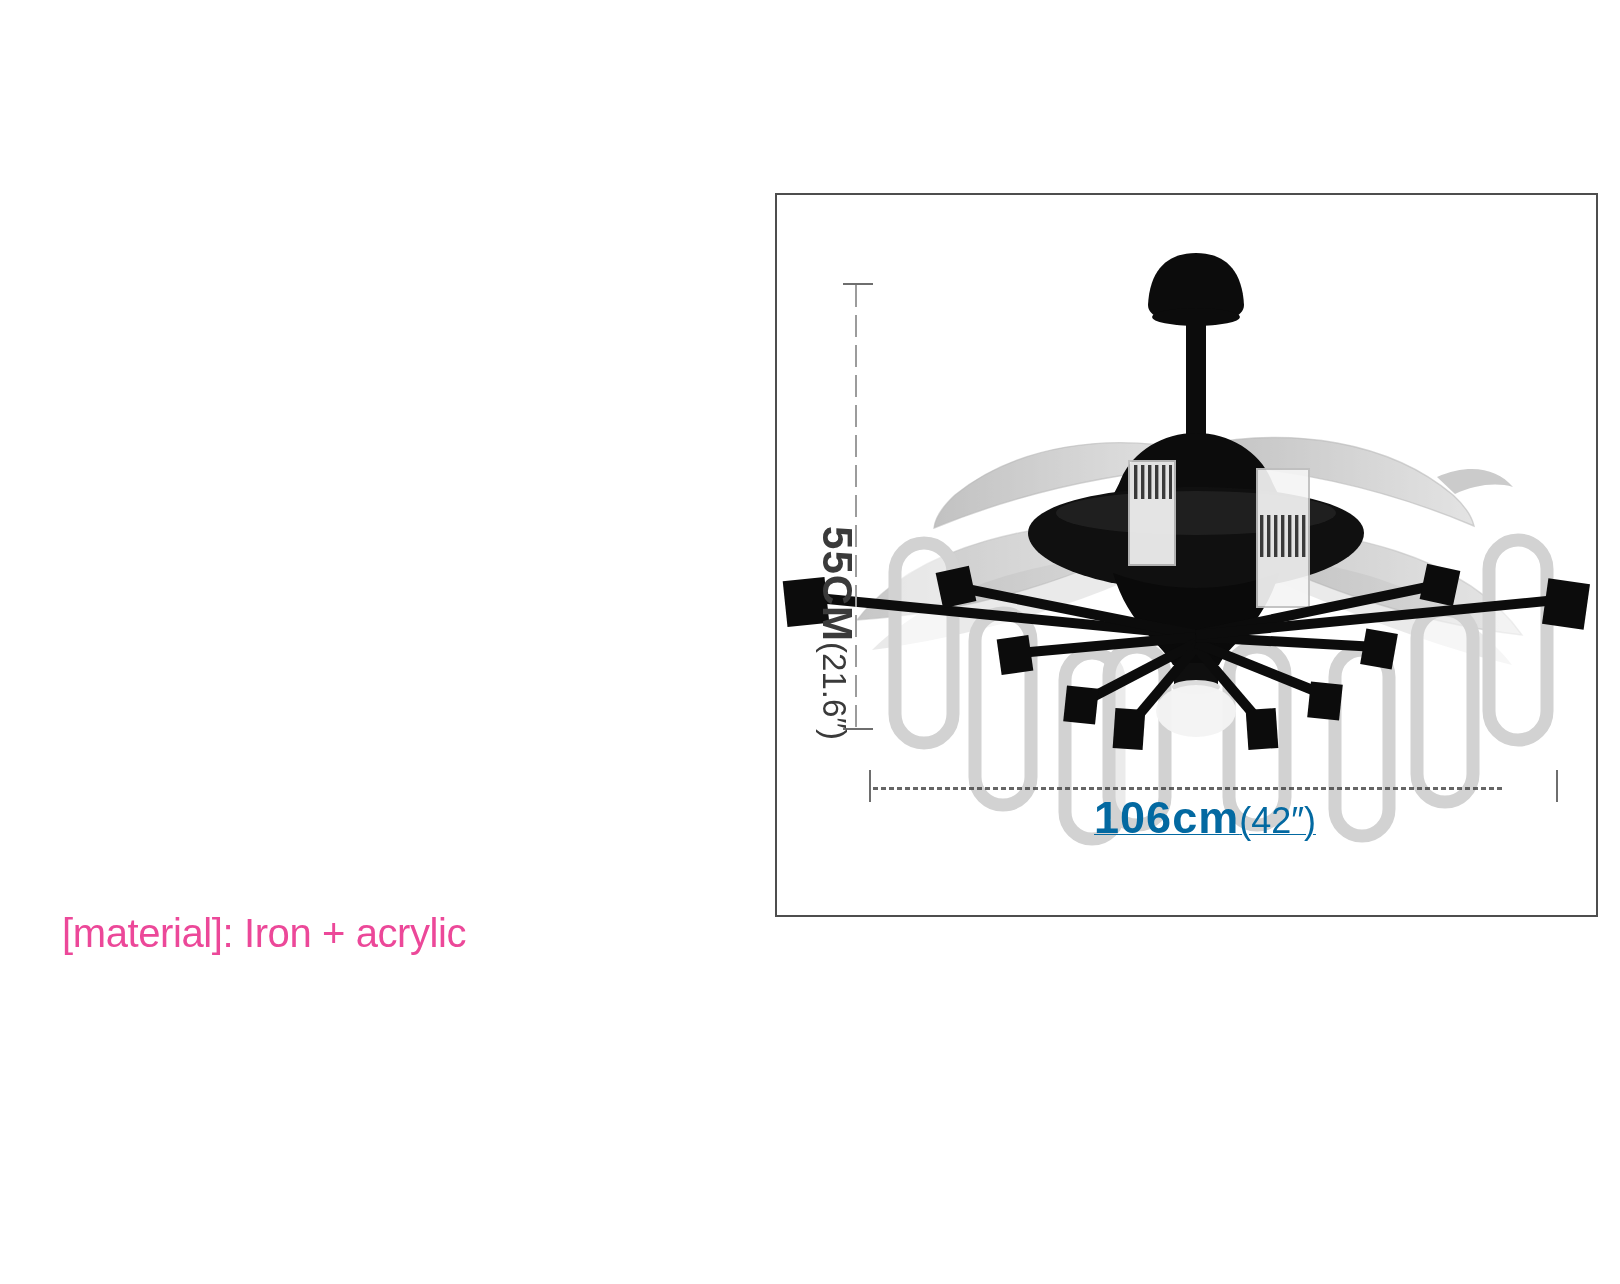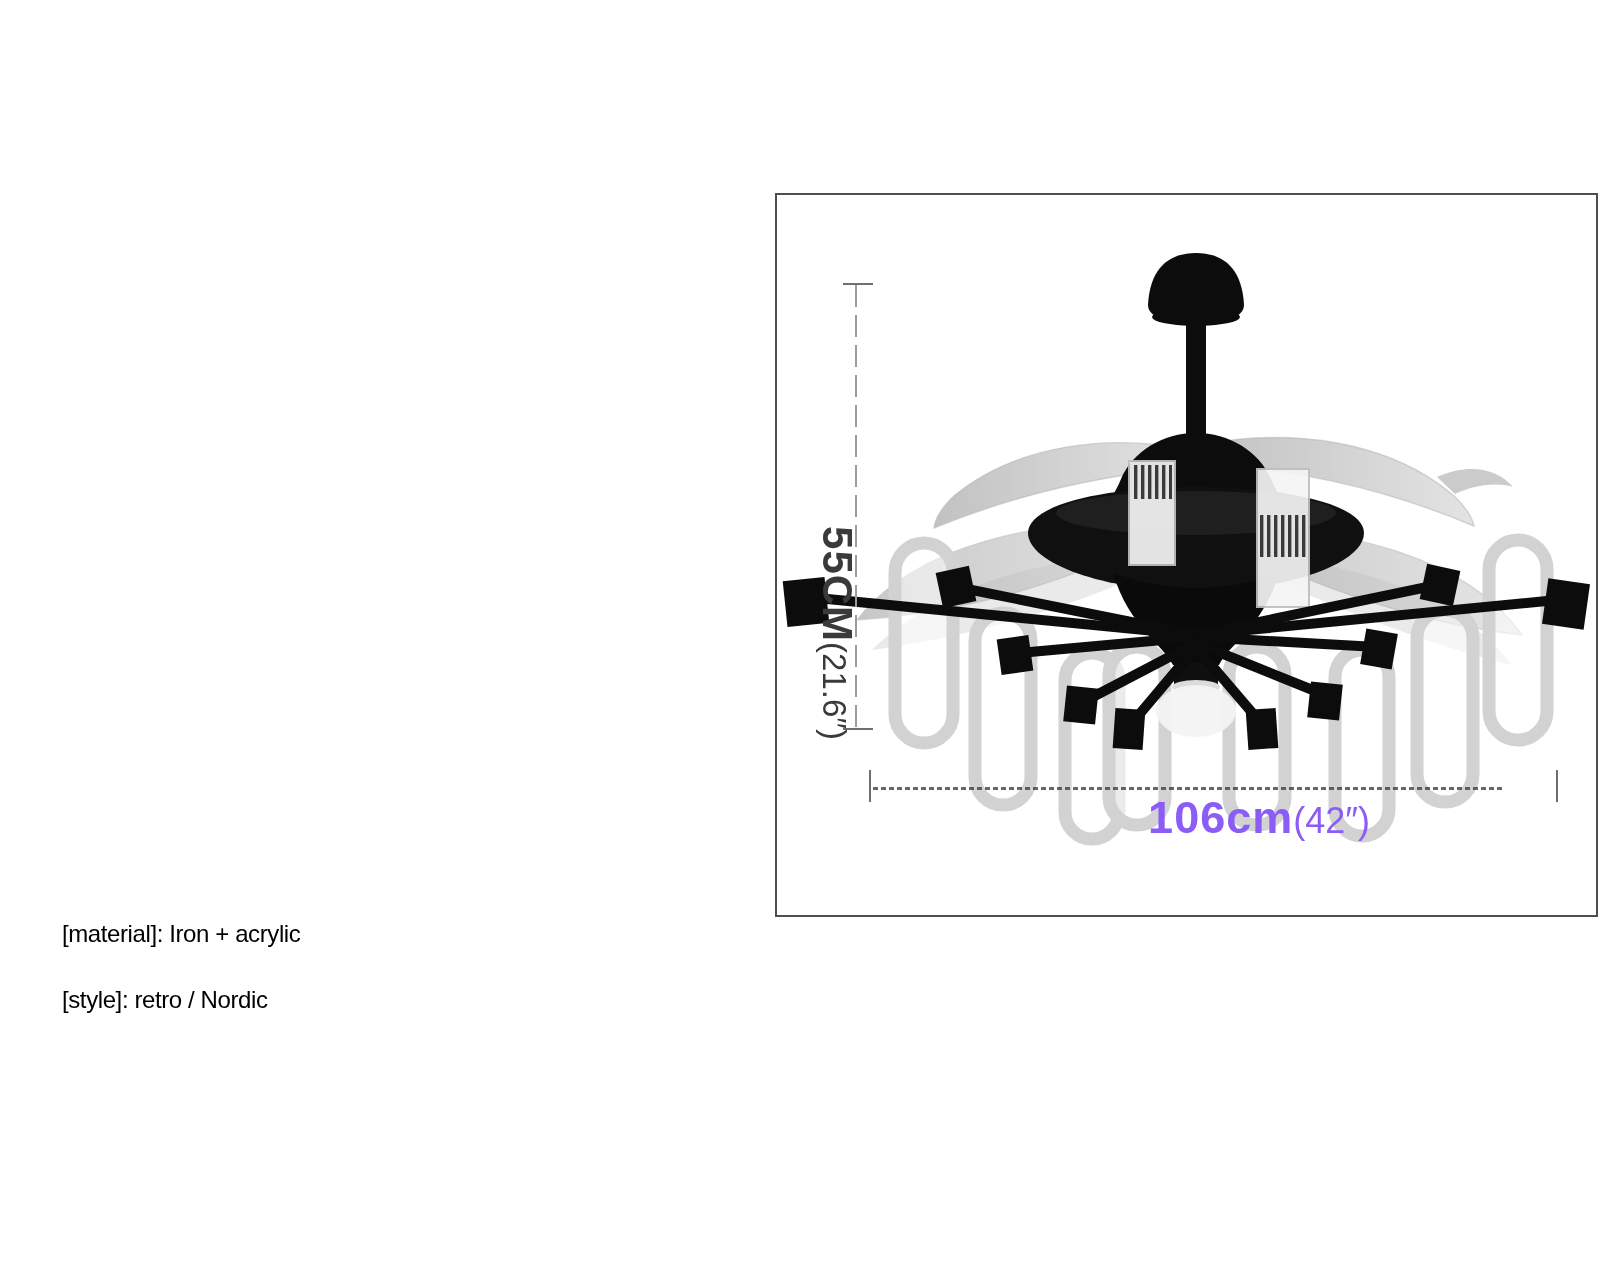--- a/index.html
+++ b/index.html
@@ -18,27 +18,27 @@
   .tick-v{position:absolute;width:2px;background:#6e6e6e;}
   .vlabel{position:absolute;left:725px;top:607px;width:220px;height:52px;
           transform:rotate(90deg);display:flex;align-items:baseline;justify-content:center;
           white-space:nowrap;color:#3a3a3a;}
   .vlabel .big{font-size:42px;font-weight:600;letter-spacing:1px;}
   .vlabel .small{font-size:33px;font-weight:500;}
 
   
   .hline{position:absolute;left:873px;top:787px;width:632px;height:3px;opacity:.8;
          background:repeating-linear-gradient(90deg,#3f3f3f 0 5px,rgba(0,0,0,0) 5px 8px);}
-  .hlabel{position:absolute;left:1040px;top:792px;width:330px;text-align:right;
-          white-space:nowrap;color:#8b5cf6;}
+  .hlabel{position:absolute;left:1040px;top:792px;width:330px;text-align:center;
+          white-space:nowrap;color:#0369a1;text-decoration:underline;}
   .hlabel .big{font-size:45px;font-weight:600;letter-spacing:1px;}
   .hlabel .small{font-size:36px;font-weight:500;}
 
   
-  .specs{position:absolute;left:62px;top:901px;color:#000000;font-size:24px;
+  .specs{position:absolute;left:62px;top:901px;color:#ec4899;font-size:40px;
          letter-spacing:-0.4px;}
   .spec-line{height:65.5px;line-height:65.5px;white-space:nowrap;}
 </style>
 </head>
 <body>
 
 <div class="page">
 
   <div class="panel"></div>
 
@@ -130,16 +130,15 @@
 
   <div class="hline"></div>
   <div class="tick-v" style="left:869px;top:770px;height:32px;"></div>
   <div class="tick-v" style="left:1556px;top:770px;height:32px;"></div>
   <div class="hlabel">
     <span class="big">106cm</span><span class="small">(42″)</span>
   </div>
 
   <div class="specs">
     <div class="spec-line">[material]: Iron + acrylic</div>
-    <div class="spec-line">[style]: retro / Nordic</div>
   </div>
 
 </div>
 
 </body></html>

